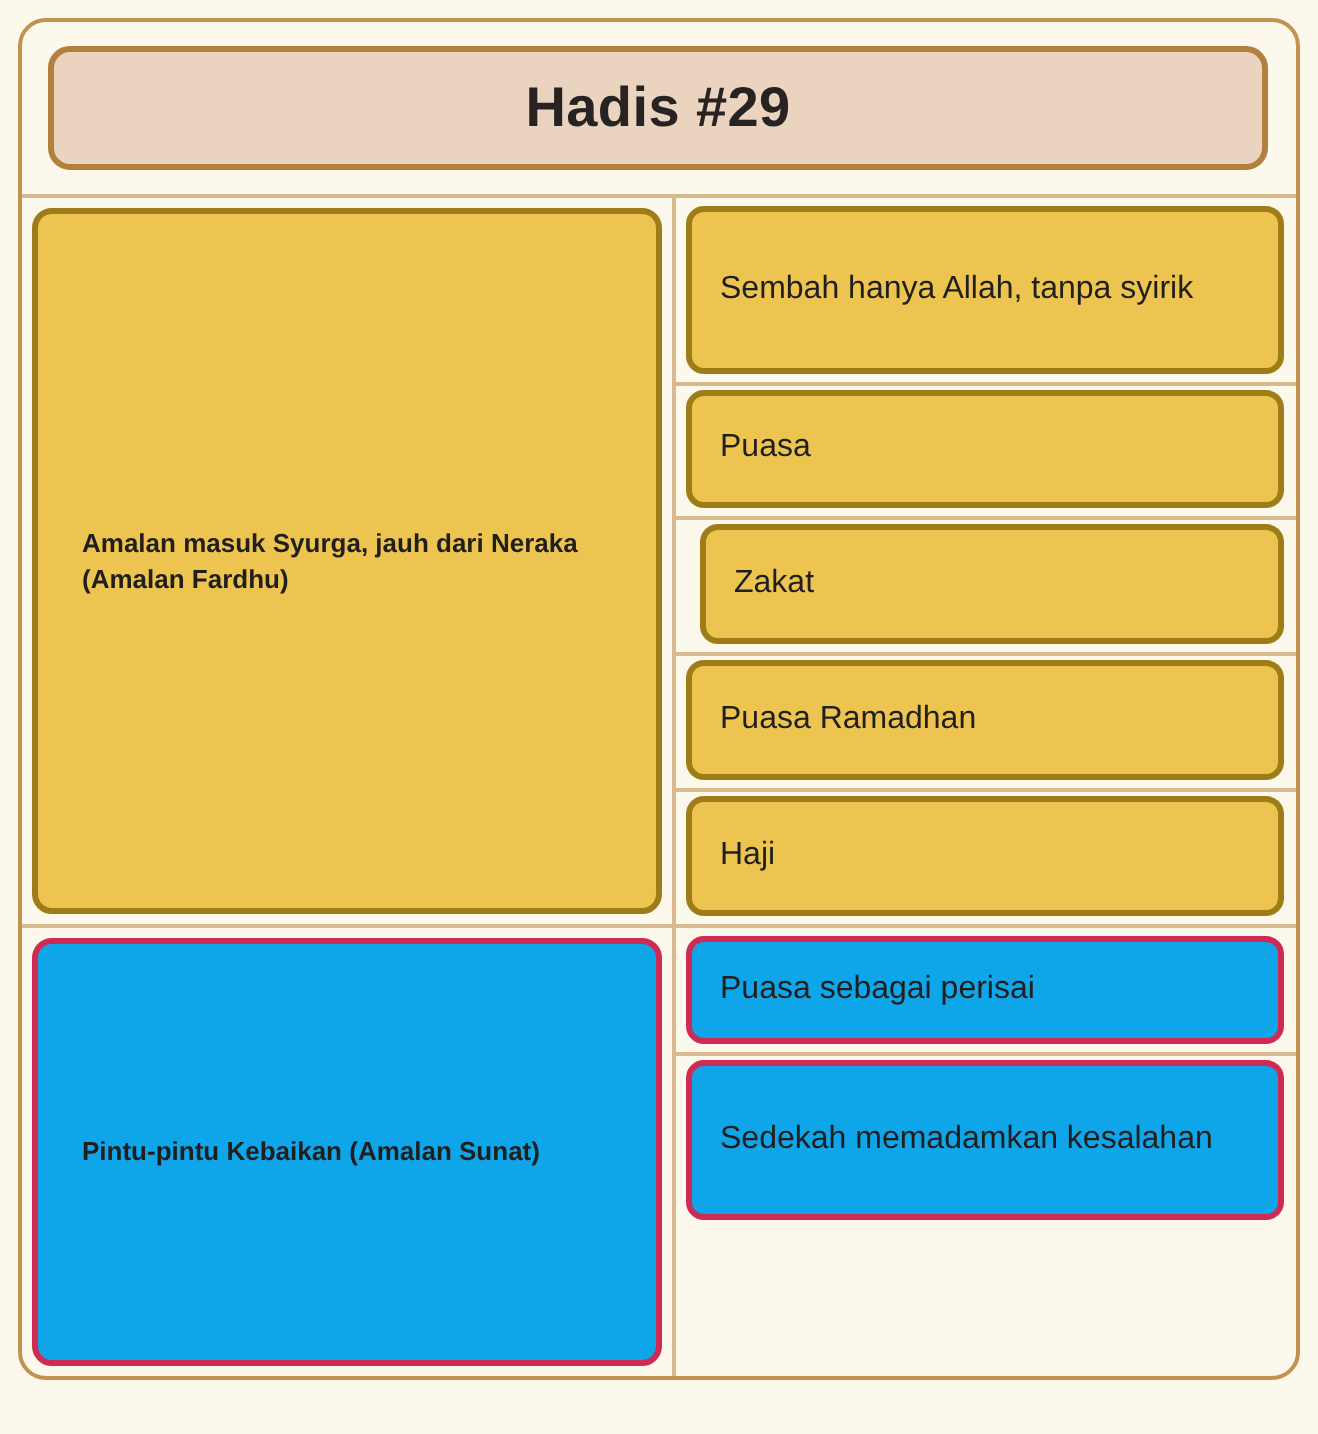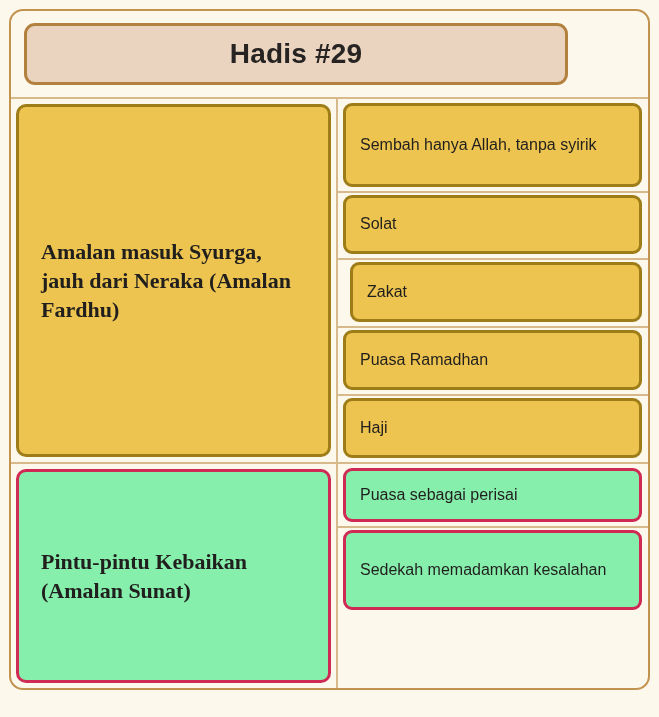--- a/index.html
+++ b/index.html
@@ -34,21 +34,21 @@
     left: 0;
     top: 0;
     width: 637px;
     height: 85px;
     box-sizing: border-box;
   }
   .title-box {
     position: absolute;
     left: 13px;
     top: 12px;
-    width: 544px;
+    width: 610px;
     height: 62px;
     box-sizing: border-box;
     background: #ebd4bf;
     border: 3px solid #b3813f;
     border-radius: 11px;
     display: flex;
     align-items: center;
     justify-content: center;
     text-align: right;
   }
@@ -102,26 +102,25 @@
   .cat-box {
     width: 100%;
     height: 100%;
     box-sizing: border-box;
     border-radius: 10px;
     display: flex;
     align-items: center;
     padding: 0 24px 0 22px;
   }
   .cat-box .cat-text {
-    font-size: 22px;
+    font-size: 13px;
     font-weight: bold;
     line-height: 1.33;
     color: #211f1e;
     white-space: pre-line;
-    font-family: Liberation Serif, serif;
   }
 
   .items-cell {
     position: absolute;
     left: 327px;
     right: 0;
     top: 0;
     bottom: 0;
     display: flex;
     flex-direction: column;
@@ -155,21 +154,21 @@
     color: #211f1e;
     white-space: pre-line;
   }
 
   
   .gold .cat-box, .gold .item-box {
     background: #ecc44f;
     border: 3px solid #9e7c17;
   }
   .pink .cat-box, .pink .item-box {
-    background: #86efac;
+    background: #0ea5e9;
     border: 3px solid #cf2a53;
   }
 
   
   .gold .item-slot.s1 { height: 92px; }
   .gold .item-slot.s2 { height: 67px; }
   .gold .item-slot.s3 { height: 68px; padding-left: 12px; }
   .gold .item-slot.s4 { height: 68px; }
   .gold .item-slot.s5 { height: 68px; }
 
@@ -202,21 +201,21 @@
     </div>
 
     <div class="items-cell">
       <div class="item-slot s1">
         <div class="item-box">
           <span class="item-text">Sembah hanya Allah, tanpa syirik</span>
         </div>
       </div>
       <div class="item-slot s2">
         <div class="item-box">
-          <span class="item-text">Solat</span>
+          <span class="item-text">Puasa</span>
         </div>
       </div>
       <div class="item-slot s3">
         <div class="item-box">
           <span class="item-text">Zakat</span>
         </div>
       </div>
       <div class="item-slot s4">
         <div class="item-box">
           <span class="item-text">Puasa Ramadhan</span>

